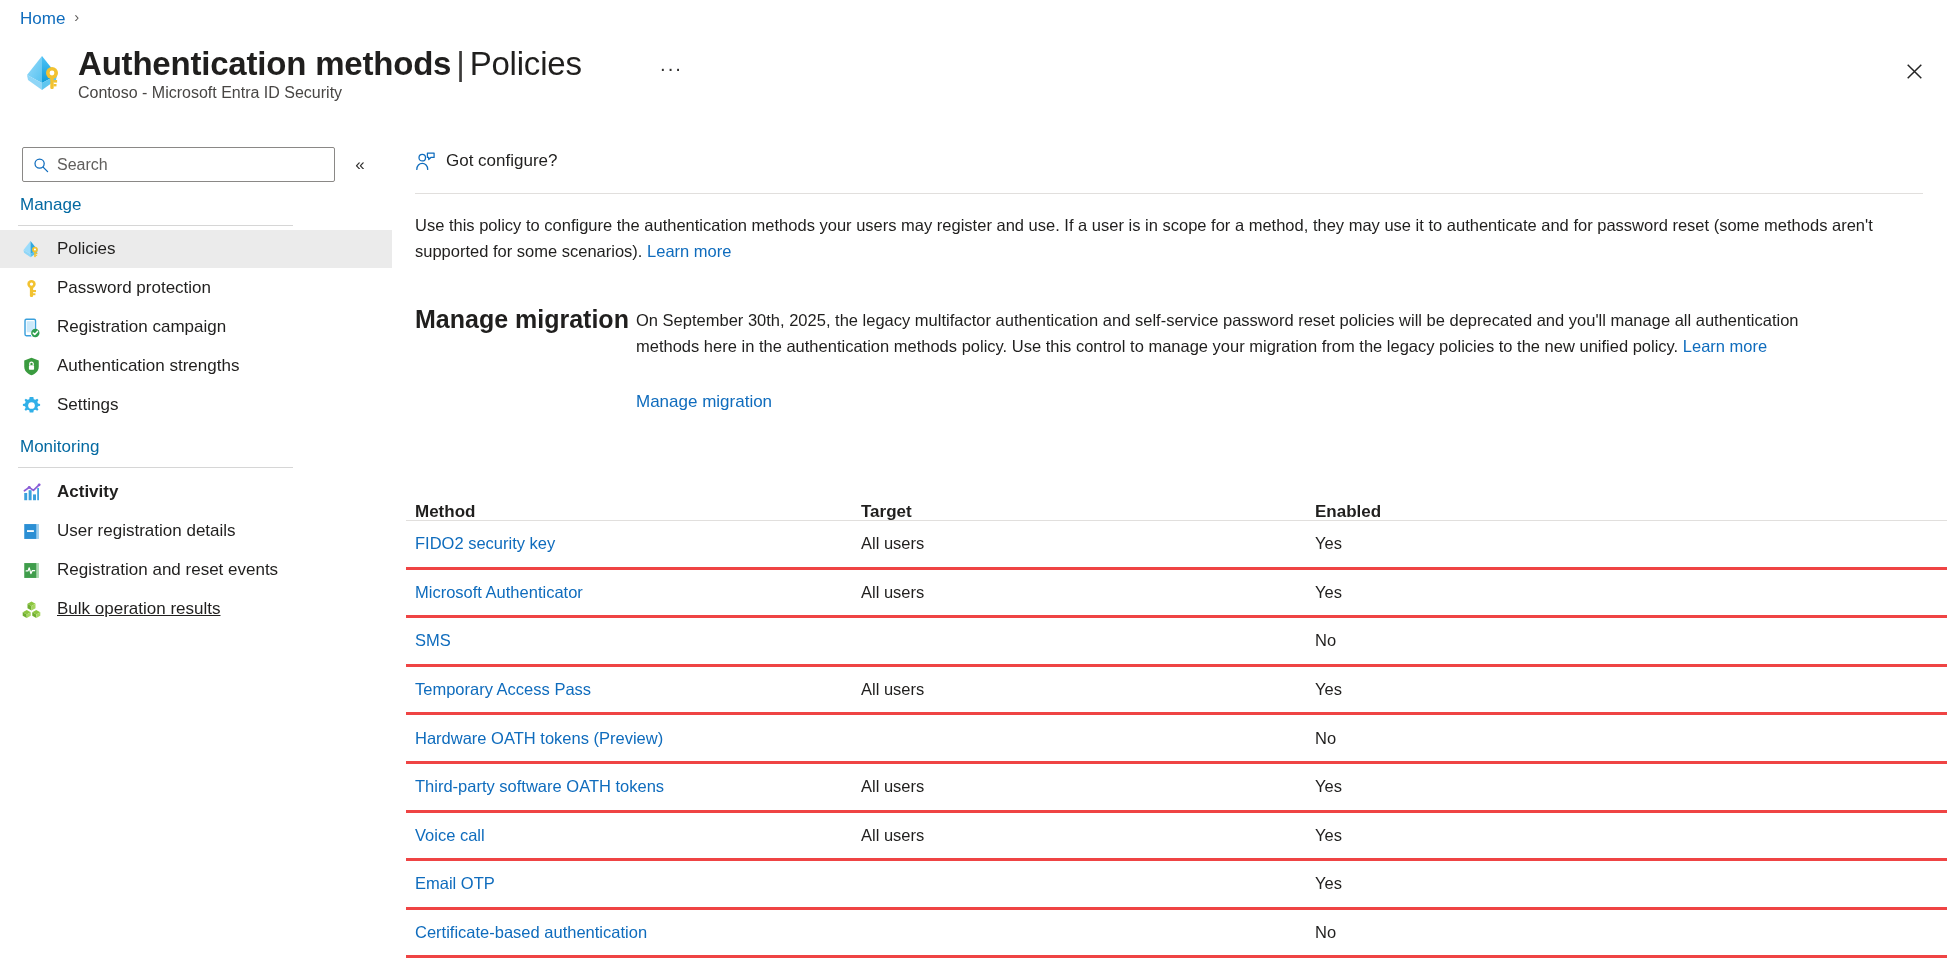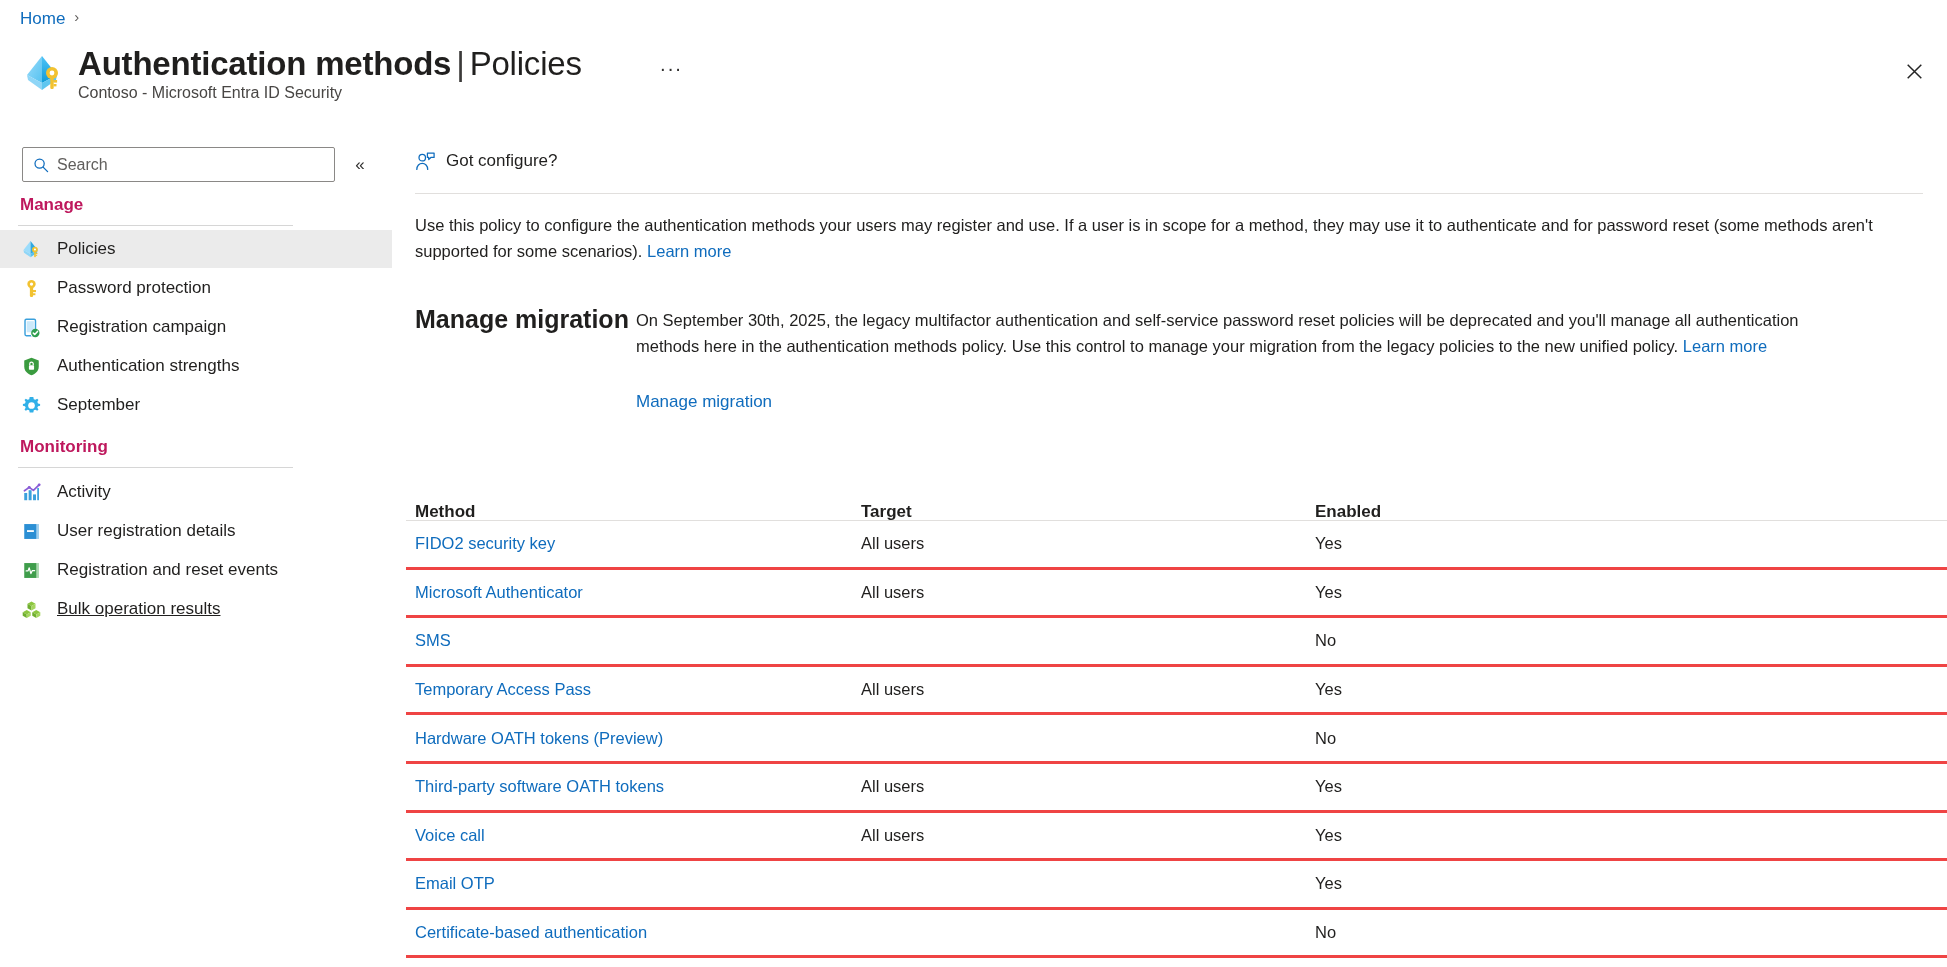--- a/index.html
+++ b/index.html
@@ -136,22 +136,22 @@
     display: flex; align-items: center; justify-content: center;
     color: #323130;
     font-size: 17px;
     cursor: pointer;
   }
 
   .nav-section-title {
     position: absolute;
     left: 20px;
     font-size: 17px;
-    font-weight: 700;
-    color: #be185d;
+    font-weight: 400;
+    color: #0369a1;
     white-space: nowrap;
   }
   .nav-divider {
     position: absolute;
     left: 18px;
     width: 275px;
     height: 1px;
     background: #d6d6d6;
   }
   .nav-item {
@@ -415,27 +415,27 @@
     <span class="nav-label">Authentication strengths</span>
   </div>
 
   <div class="nav-item" style="top:246px;">
     <span class="nav-icon">
       <svg viewBox="0 0 22 22" width="21" height="21" aria-hidden="true">
         <path d="M11 2.2 l1.9 0 0.5 2.2 1.7 0.7 1.9 -1.2 1.3 1.3 -1.2 1.9 0.7 1.7 2.2 0.5 0 1.9 -2.2 0.5 -0.7 1.7 1.2 1.9 -1.3 1.3 -1.9 -1.2 -1.7 0.7 -0.5 2.2 -1.9 0 -1.9 0 -0.5 -2.2 -1.7 -0.7 -1.9 1.2 -1.3 -1.3 1.2 -1.9 -0.7 -1.7 -2.2 -0.5 0 -1.9 2.2 -0.5 0.7 -1.7 -1.2 -1.9 1.3 -1.3 1.9 1.2 1.7 -0.7 0.5 -2.2 z" fill="#31b0e8"></path>
         <circle cx="11" cy="11" r="3.5" fill="#ffffff"></circle>
       </svg>
     </span>
-    <span class="nav-label">September</span>
+    <span class="nav-label">Settings</span>
   </div>
 
   <div class="nav-section-title" style="top:297px;">Monitoring</div>
   <div class="nav-divider" style="top:327px;"></div>
 
-  <div class="nav-item" style="top:333px;">
+  <div class="nav-item" style="top:333px;font-weight:bold;">
     <span class="nav-icon">
       <svg viewBox="0 0 22 22" width="21" height="21" aria-hidden="true">
         <rect x="3.4" y="11.5" width="3.1" height="7.6" fill="#3aa0dc"></rect>
         <rect x="8.0" y="8.6" width="3.1" height="10.5" fill="#3aa0dc"></rect>
         <rect x="12.6" y="13.0" width="3.1" height="6.1" fill="#3aa0dc"></rect>
         <rect x="17.0" y="6.2" width="1.8" height="12.9" fill="#3aa0dc"></rect>
         <path d="M3.6 9.2 L8.6 5.6 L13.0 8.8 L19.2 2.8" stroke="#8a5cd6" stroke-width="1.8" fill="none" stroke-linecap="round" stroke-linejoin="round"></path>
         <circle cx="8.6" cy="5.6" r="1.5" fill="#8a5cd6"></circle>
         <circle cx="19.0" cy="3.0" r="1.5" fill="#8a5cd6"></circle>
       </svg>

